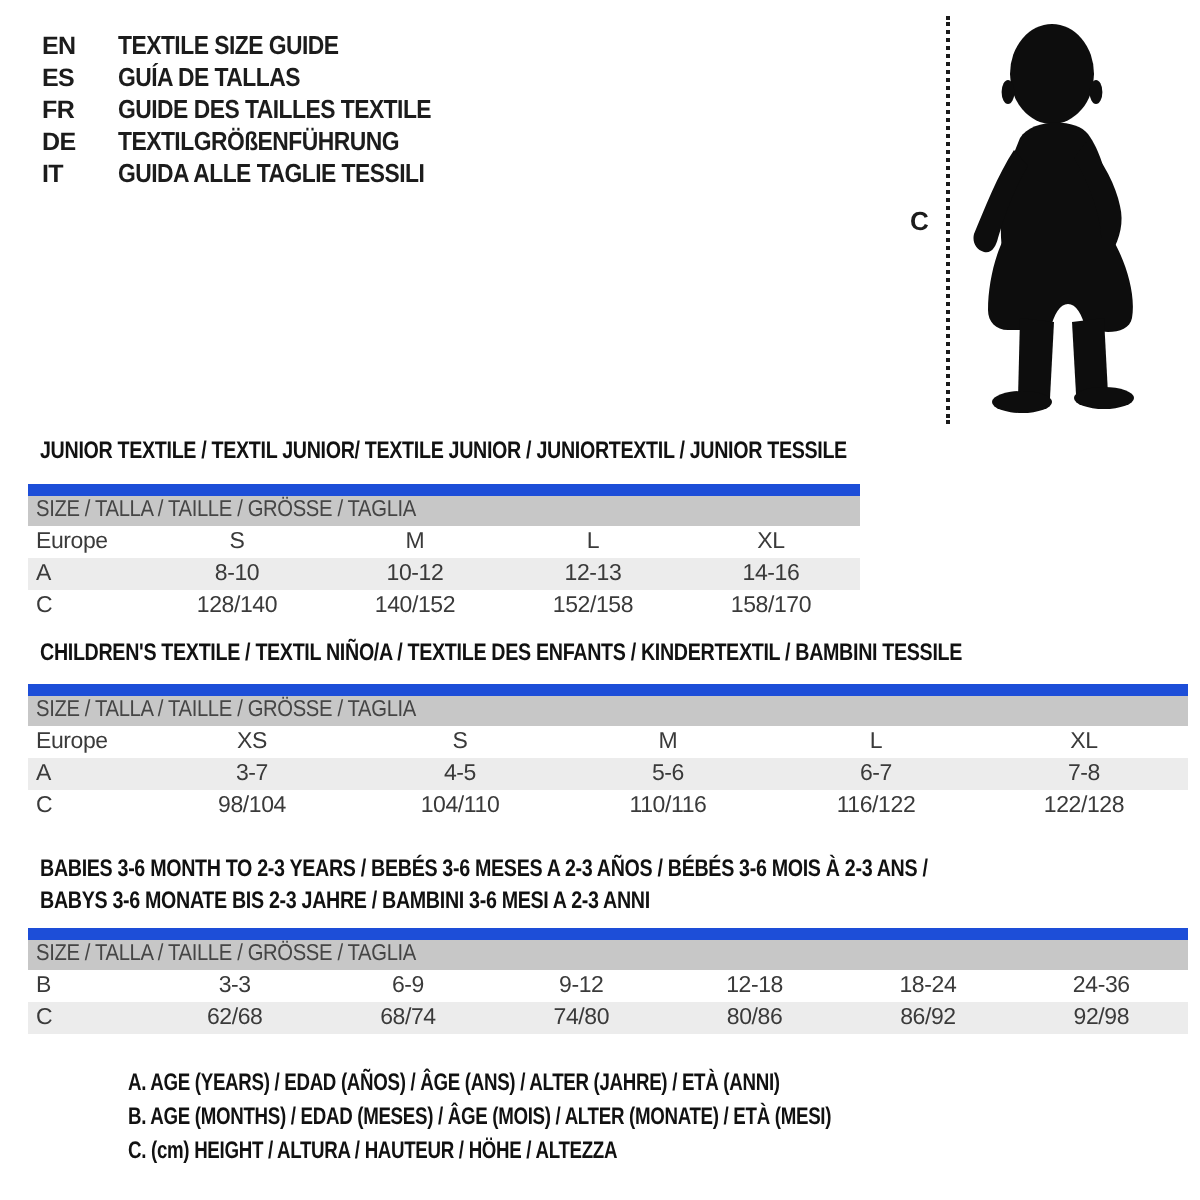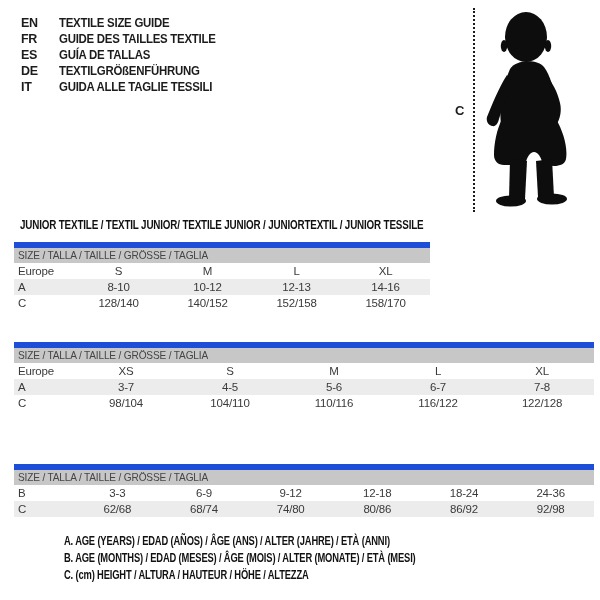--- a/index.html
+++ b/index.html
@@ -66,26 +66,26 @@
 <body>
 
 <div class="page">
 
   <div class="lang-list">
     <div class="lang-row">
       <span class="lang-code">EN</span>
       <span class="lang-label">TEXTILE SIZE GUIDE</span>
     </div>
     <div class="lang-row">
+      <span class="lang-code">ES</span>
+      <span class="lang-label">GUÍA DE TALLAS</span>
+    </div>
+    <div class="lang-row">
       <span class="lang-code">FR</span>
       <span class="lang-label">GUIDE DES TAILLES TEXTILE</span>
-    </div>
-    <div class="lang-row">
-      <span class="lang-code">ES</span>
-      <span class="lang-label">GUÍA DE TALLAS</span>
     </div>
     <div class="lang-row">
       <span class="lang-code">DE</span>
       <span class="lang-label">TEXTILGRÖßENFÜHRUNG</span>
     </div>
     <div class="lang-row">
       <span class="lang-code">IT</span>
       <span class="lang-label">GUIDA ALLE TAGLIE TESSILI</span>
     </div>
   </div>
@@ -135,20 +135,23 @@
             <td class="rowlabel">C</td>
             <td>128/140</td>
             <td>140/152</td>
             <td>152/158</td>
             <td>158/170</td>
           </tr>
         </tbody>
       </table>
   </div>
 
+  <div class="sec-title" style="top:318px;">
+    <div class="tline">CHILDREN'S TEXTILE / TEXTIL NIÑO/A / TEXTILE DES ENFANTS / KINDERTEXTIL / BAMBINI TESSILE</div>
+  </div>
   <div class="size-table-wrap" style="top:342px; width:580px;">
     <div class="size-bar">
       <span>SIZE / TALLA / TAILLE / GRÖSSE / TAGLIA</span>
     </div>
     <table class="size-table">
         <tbody>
           <tr>
             <td class="rowlabel">Europe</td>
             <td>XS</td>
             <td>S</td>
@@ -169,20 +172,24 @@
             <td>98/104</td>
             <td>104/110</td>
             <td>110/116</td>
             <td>116/122</td>
             <td>122/128</td>
           </tr>
         </tbody>
       </table>
   </div>
 
+  <div class="sec-title" style="top:426px;">
+    <div class="tline">BABIES 3-6 MONTH TO 2-3 YEARS / BEBÉS 3-6 MESES A 2-3 AÑOS / BÉBÉS 3-6 MOIS À 2-3 ANS /</div>
+    <div class="tline">BABYS 3-6 MONATE BIS 2-3 JAHRE / BAMBINI 3-6 MESI A 2-3 ANNI</div>
+  </div>
   <div class="size-table-wrap" style="top:464px; width:580px;">
     <div class="size-bar">
       <span>SIZE / TALLA / TAILLE / GRÖSSE / TAGLIA</span>
     </div>
     <table class="size-table">
         <tbody>
           <tr>
             <td class="rowlabel">B</td>
             <td>3-3</td>
             <td>6-9</td>

